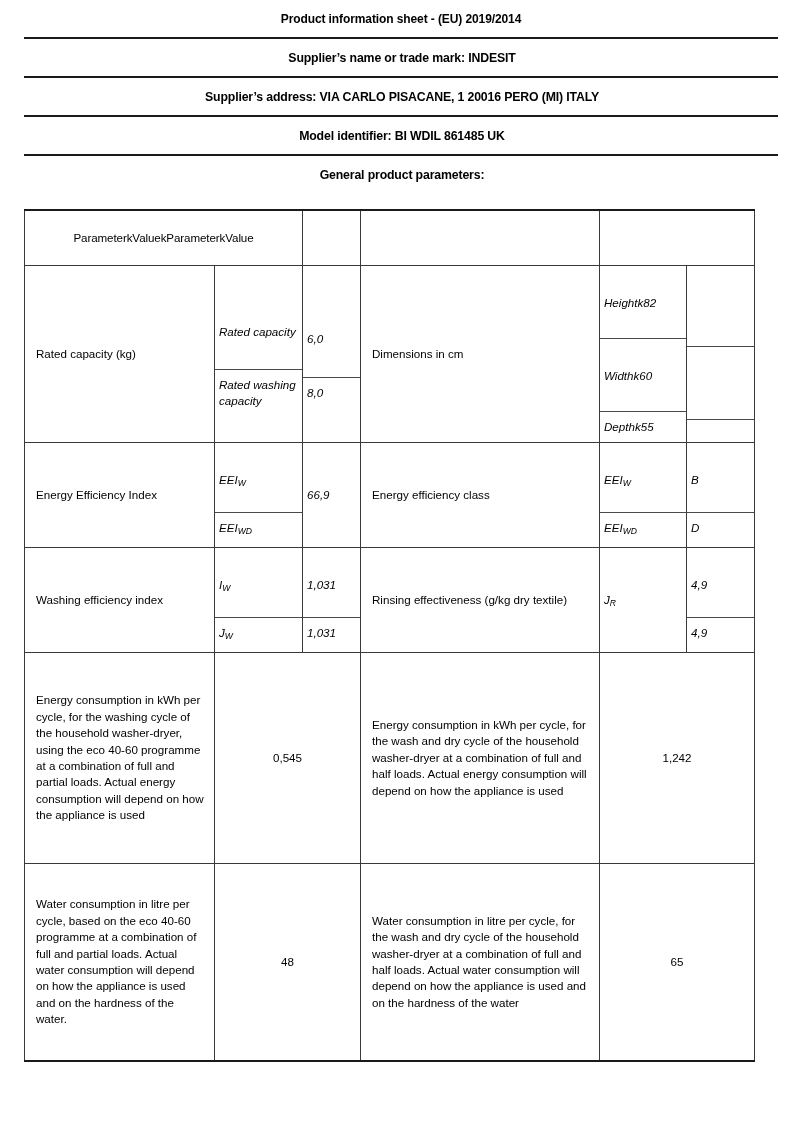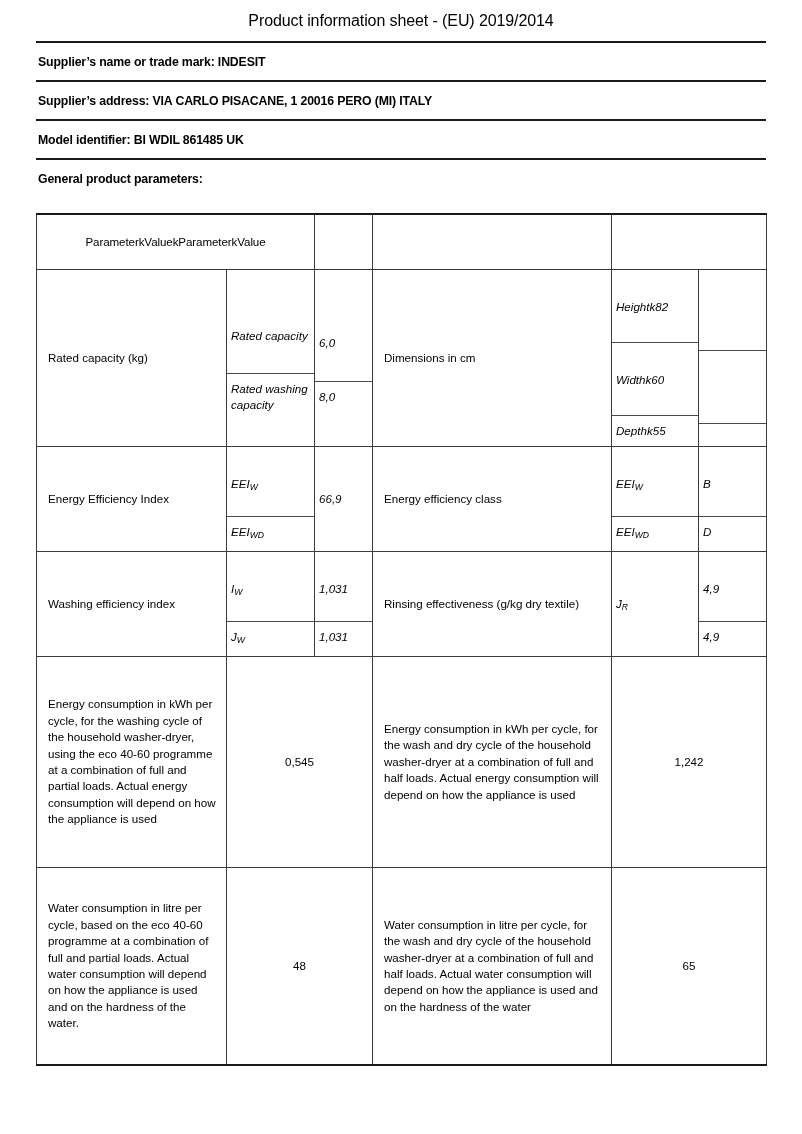--- a/index.html
+++ b/index.html
@@ -18,50 +18,51 @@
     position: relative;
     width: 802px;
     height: 1134px;
     box-sizing: border-box;
     padding: 0;
   }
 
   
   .doc-title {
     text-align: center;
-    font-size: 16px;
-    font-weight: normal;
+    font-size: 12px;
+    font-weight: bold;
     letter-spacing: -0.1px;
     padding-top: 12px;
     padding-bottom: 11px;
   }
 
   
   .info-block {
-    margin: 0 36px;
+    margin: 0 24px;
+    text-align: center;
   }
   .rule {
     border-top: 2px solid #1a1a1a;
     height: 0;
     font-size: 0;
     line-height: 0;
   }
   .info-row {
     font-size: 12.3px;
     font-weight: bold;
     letter-spacing: -0.15px;
     padding: 12px 0 11px 2px;
   }
   .info-row.general {
     padding-bottom: 27px;
   }
 
   
   .param-table {
-    margin: 0 36px;
+    margin: 0 24px;
     border-collapse: collapse;
     table-layout: fixed;
     width: 730px;
     font-size: 11.6px;
   }
   .param-table td {
     border: 1px solid #3a3a3a;
     padding: 0;
     vertical-align: middle;
     text-align: center;

